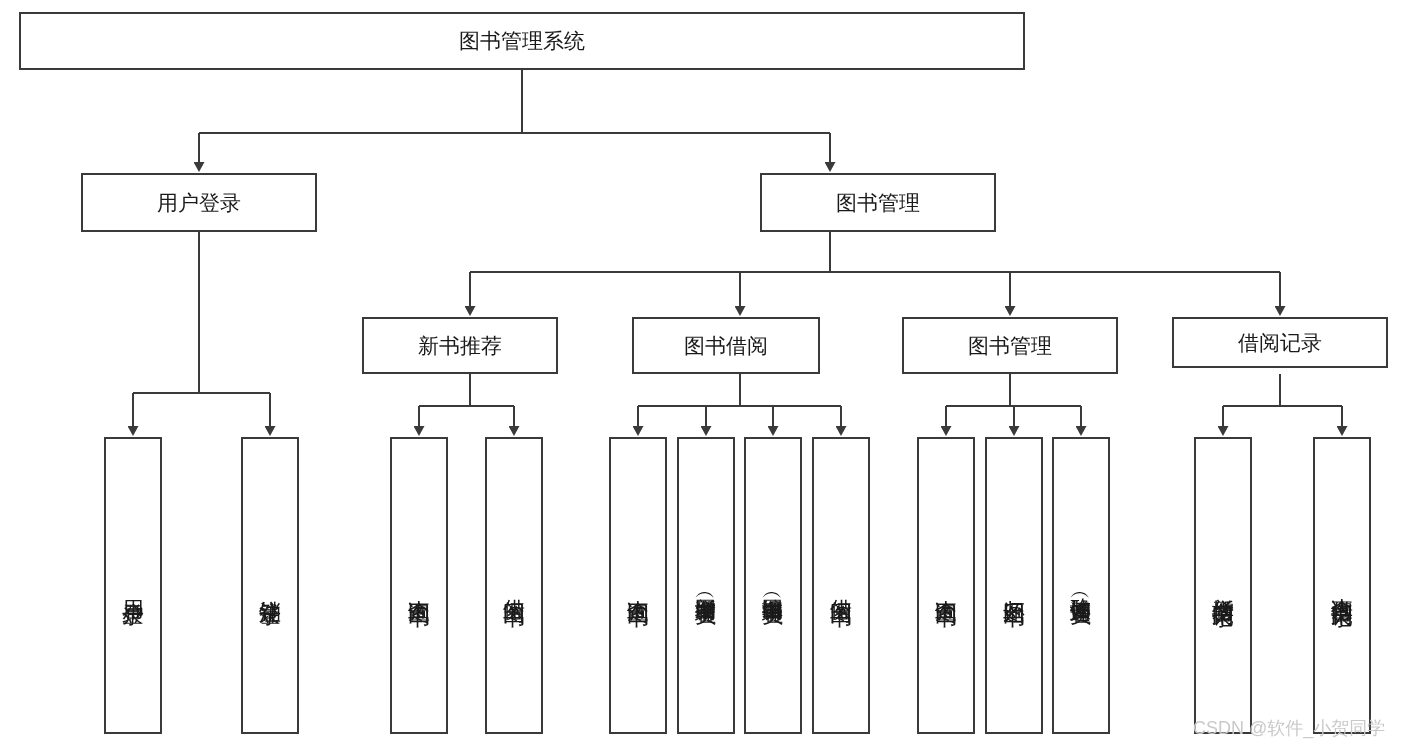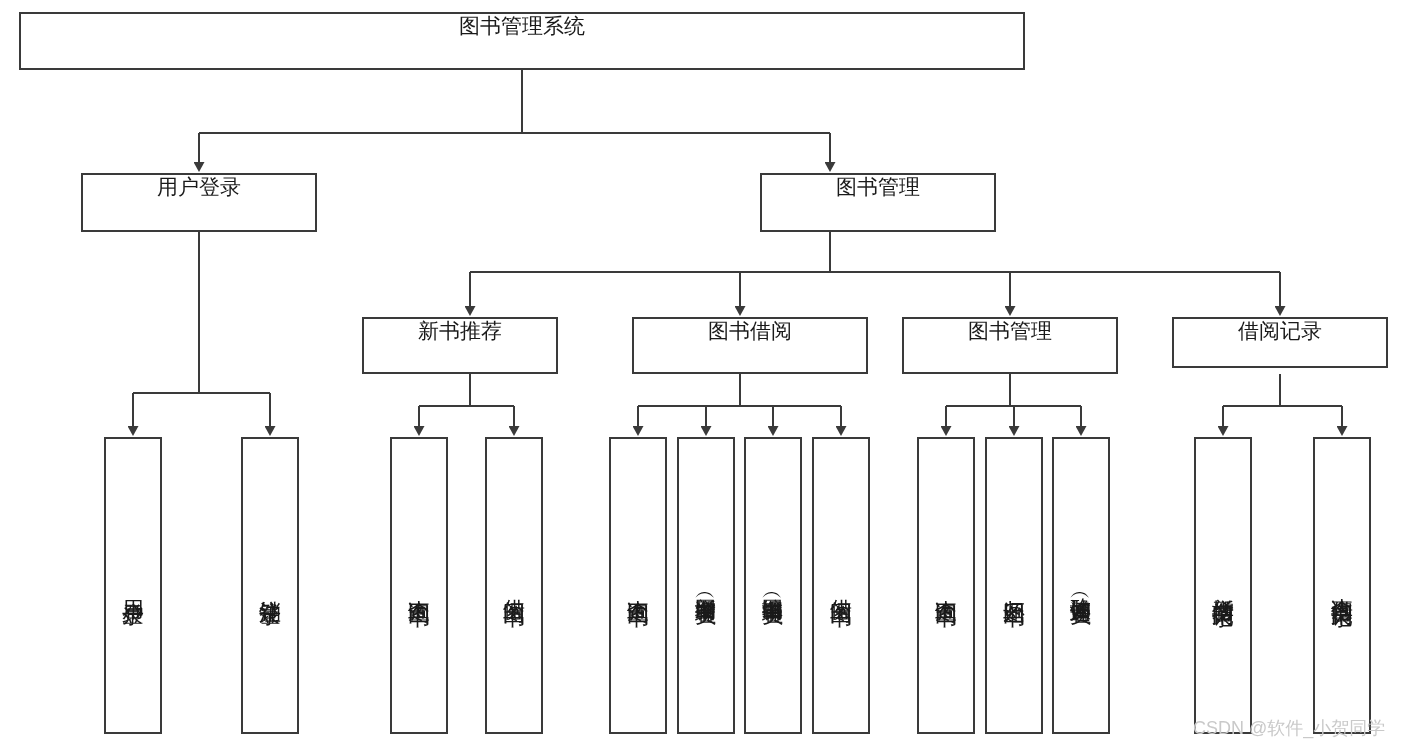--- a/index.html
+++ b/index.html
@@ -24,21 +24,21 @@
     width: 1405px;
     height: 747px;
     display: block;
   }
   .node-box {
     position: absolute;
     box-sizing: border-box;
     background: #ffffff;
     border: 2px solid #3a3a3a;
     display: flex;
-    align-items: flex-start;
+    align-items: center;
     justify-content: center;
     overflow: hidden;
   }
   .node-label {
     color: #1a1a1a;
     text-align: center;
     line-height: 1.12;
     white-space: nowrap;
   }
   .node-box.horizontal .node-label {
@@ -124,21 +124,21 @@
       </div>
       <div class="node-box horizontal" style="left: 81px; top: 173px; width: 236px; height: 59px; border-color: rgb(58, 58, 58);">
         <span class="node-label" style="color: rgb(26, 26, 26);">用户登录</span>
       </div>
       <div class="node-box horizontal" style="left: 712px; top: 173px; width: 236px; height: 59px; border-color: rgb(58, 58, 58); margin-left: 48px;">
         <span class="node-label" style="color: rgb(26, 26, 26);">图书管理</span>
       </div>
       <div class="node-box horizontal" style="left: 362px; top: 317px; width: 196px; height: 57px; border-color: rgb(58, 58, 58);">
         <span class="node-label" style="color: rgb(26, 26, 26);">新书推荐</span>
       </div>
-      <div class="node-box horizontal" style="left: 632px; top: 317px; width: 236px; height: 57px; border-color: rgb(58, 58, 58);">
+      <div class="node-box horizontal" style="left: 632px; top: 317px; width: 188px; height: 57px; border-color: rgb(58, 58, 58);">
         <span class="node-label" style="color: rgb(26, 26, 26);">图书借阅</span>
       </div>
       <div class="node-box horizontal" style="left: 902px; top: 317px; width: 216px; height: 57px; border-color: rgb(58, 58, 58);">
         <span class="node-label" style="color: rgb(26, 26, 26);">图书管理</span>
       </div>
       <div class="node-box horizontal" style="left: 1172px; top: 317px; width: 216px; height: 51px; border-color: rgb(58, 58, 58);">
         <span class="node-label" style="color: rgb(26, 26, 26);">借阅记录</span>
       </div>
       <div class="node-box vertical" style="left: 104px; top: 437px; width: 58px; height: 297px; border-color: rgb(58, 58, 58);">
         <span class="node-label" style="color: rgb(26, 26, 26);">用户登录</span>

